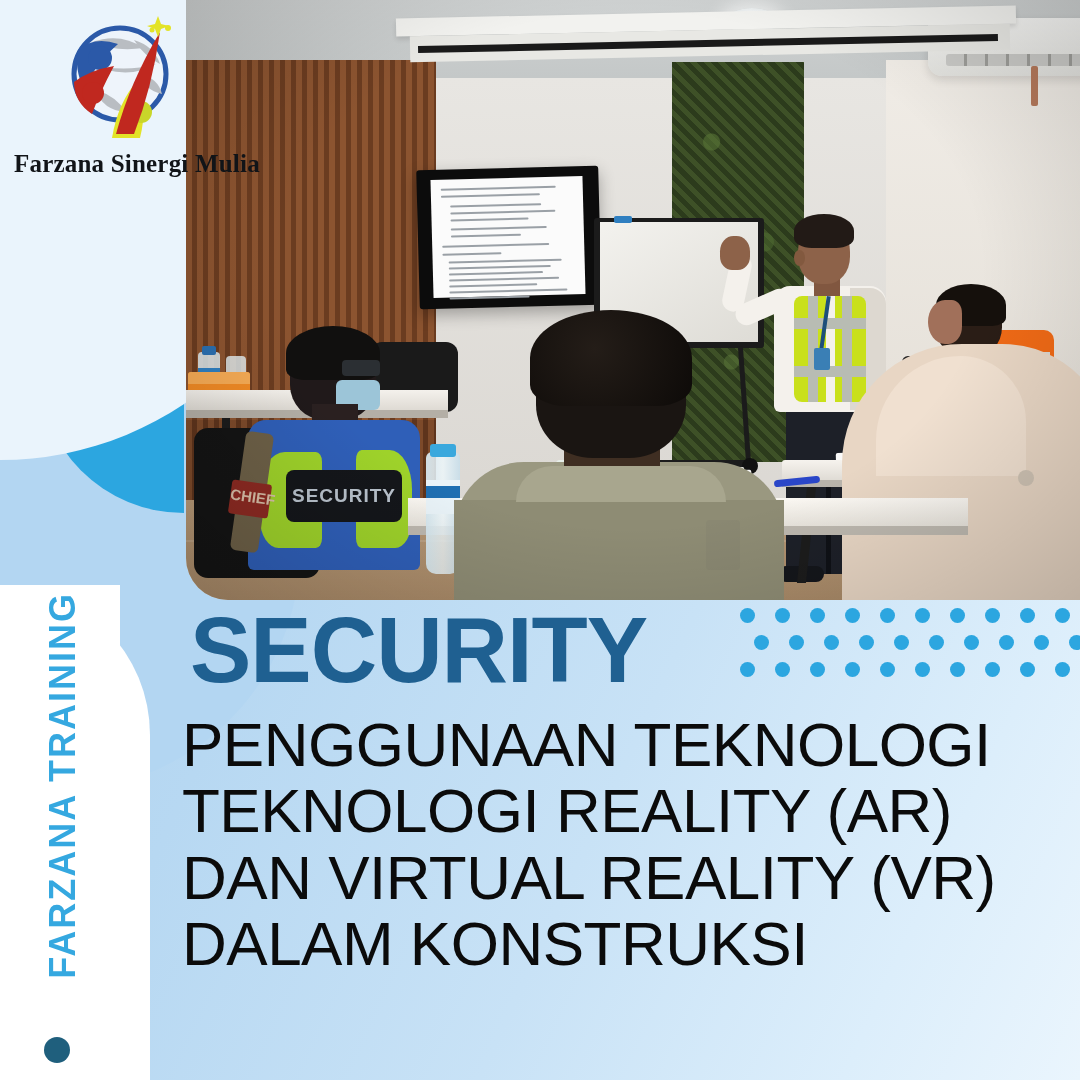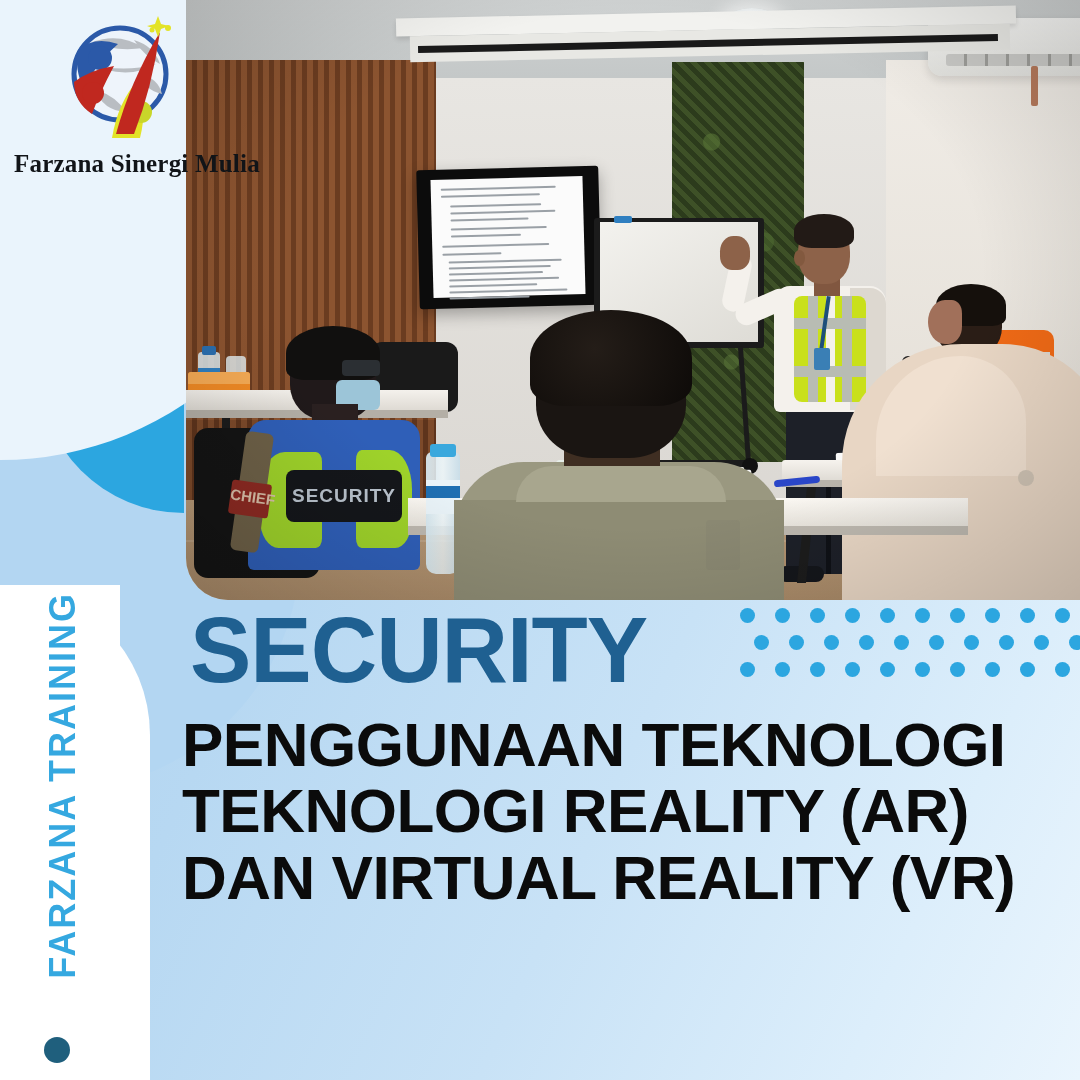--- a/index.html
+++ b/index.html
@@ -243,21 +243,21 @@
   .dot-row.offset{margin-left:14px;}
   .dot{width:15px;height:15px;border-radius:50%;background:#2ca6e0;flex:none;}
 
   .title{
     position:absolute;left:190px;top:604px;z-index:12;
     font-size:92px;font-weight:800;color:#1f6091;letter-spacing:-1px;
     line-height:1;white-space:nowrap;
   }
   .subtitle{
     position:absolute;left:182px;top:712px;width:810px;z-index:12;
-    font-size:62px;font-weight:700;color:#0b0b0b;line-height:1.07;
+    font-size:62px;font-weight:400;color:#0b0b0b;line-height:1.07;
     letter-spacing:-.5px;
   }
   .subtitle div{white-space:nowrap;}
 </style>
 </head>
 <body>
 
 <div id="poster">
 
   <div class="bg-white-top"></div>
@@ -488,20 +488,21 @@
       <span class="dot"></span>
         <span class="dot"></span>
     </div>
   </div>
 
   <div class="title">SECURITY</div>
   <div class="subtitle">
     <div>PENGGUNAAN TEKNOLOGI</div>
     <div>TEKNOLOGI REALITY (AR)</div>
     <div>DAN VIRTUAL REALITY (VR)</div>
+    <div>DALAM KONSTRUKSI</div>
   </div>
 
   <div class="side-label">
     <span>FARZANA TRAINING</span>
   </div>
   <div class="side-dot"></div>
 
 </div>
 
 </body></html>

